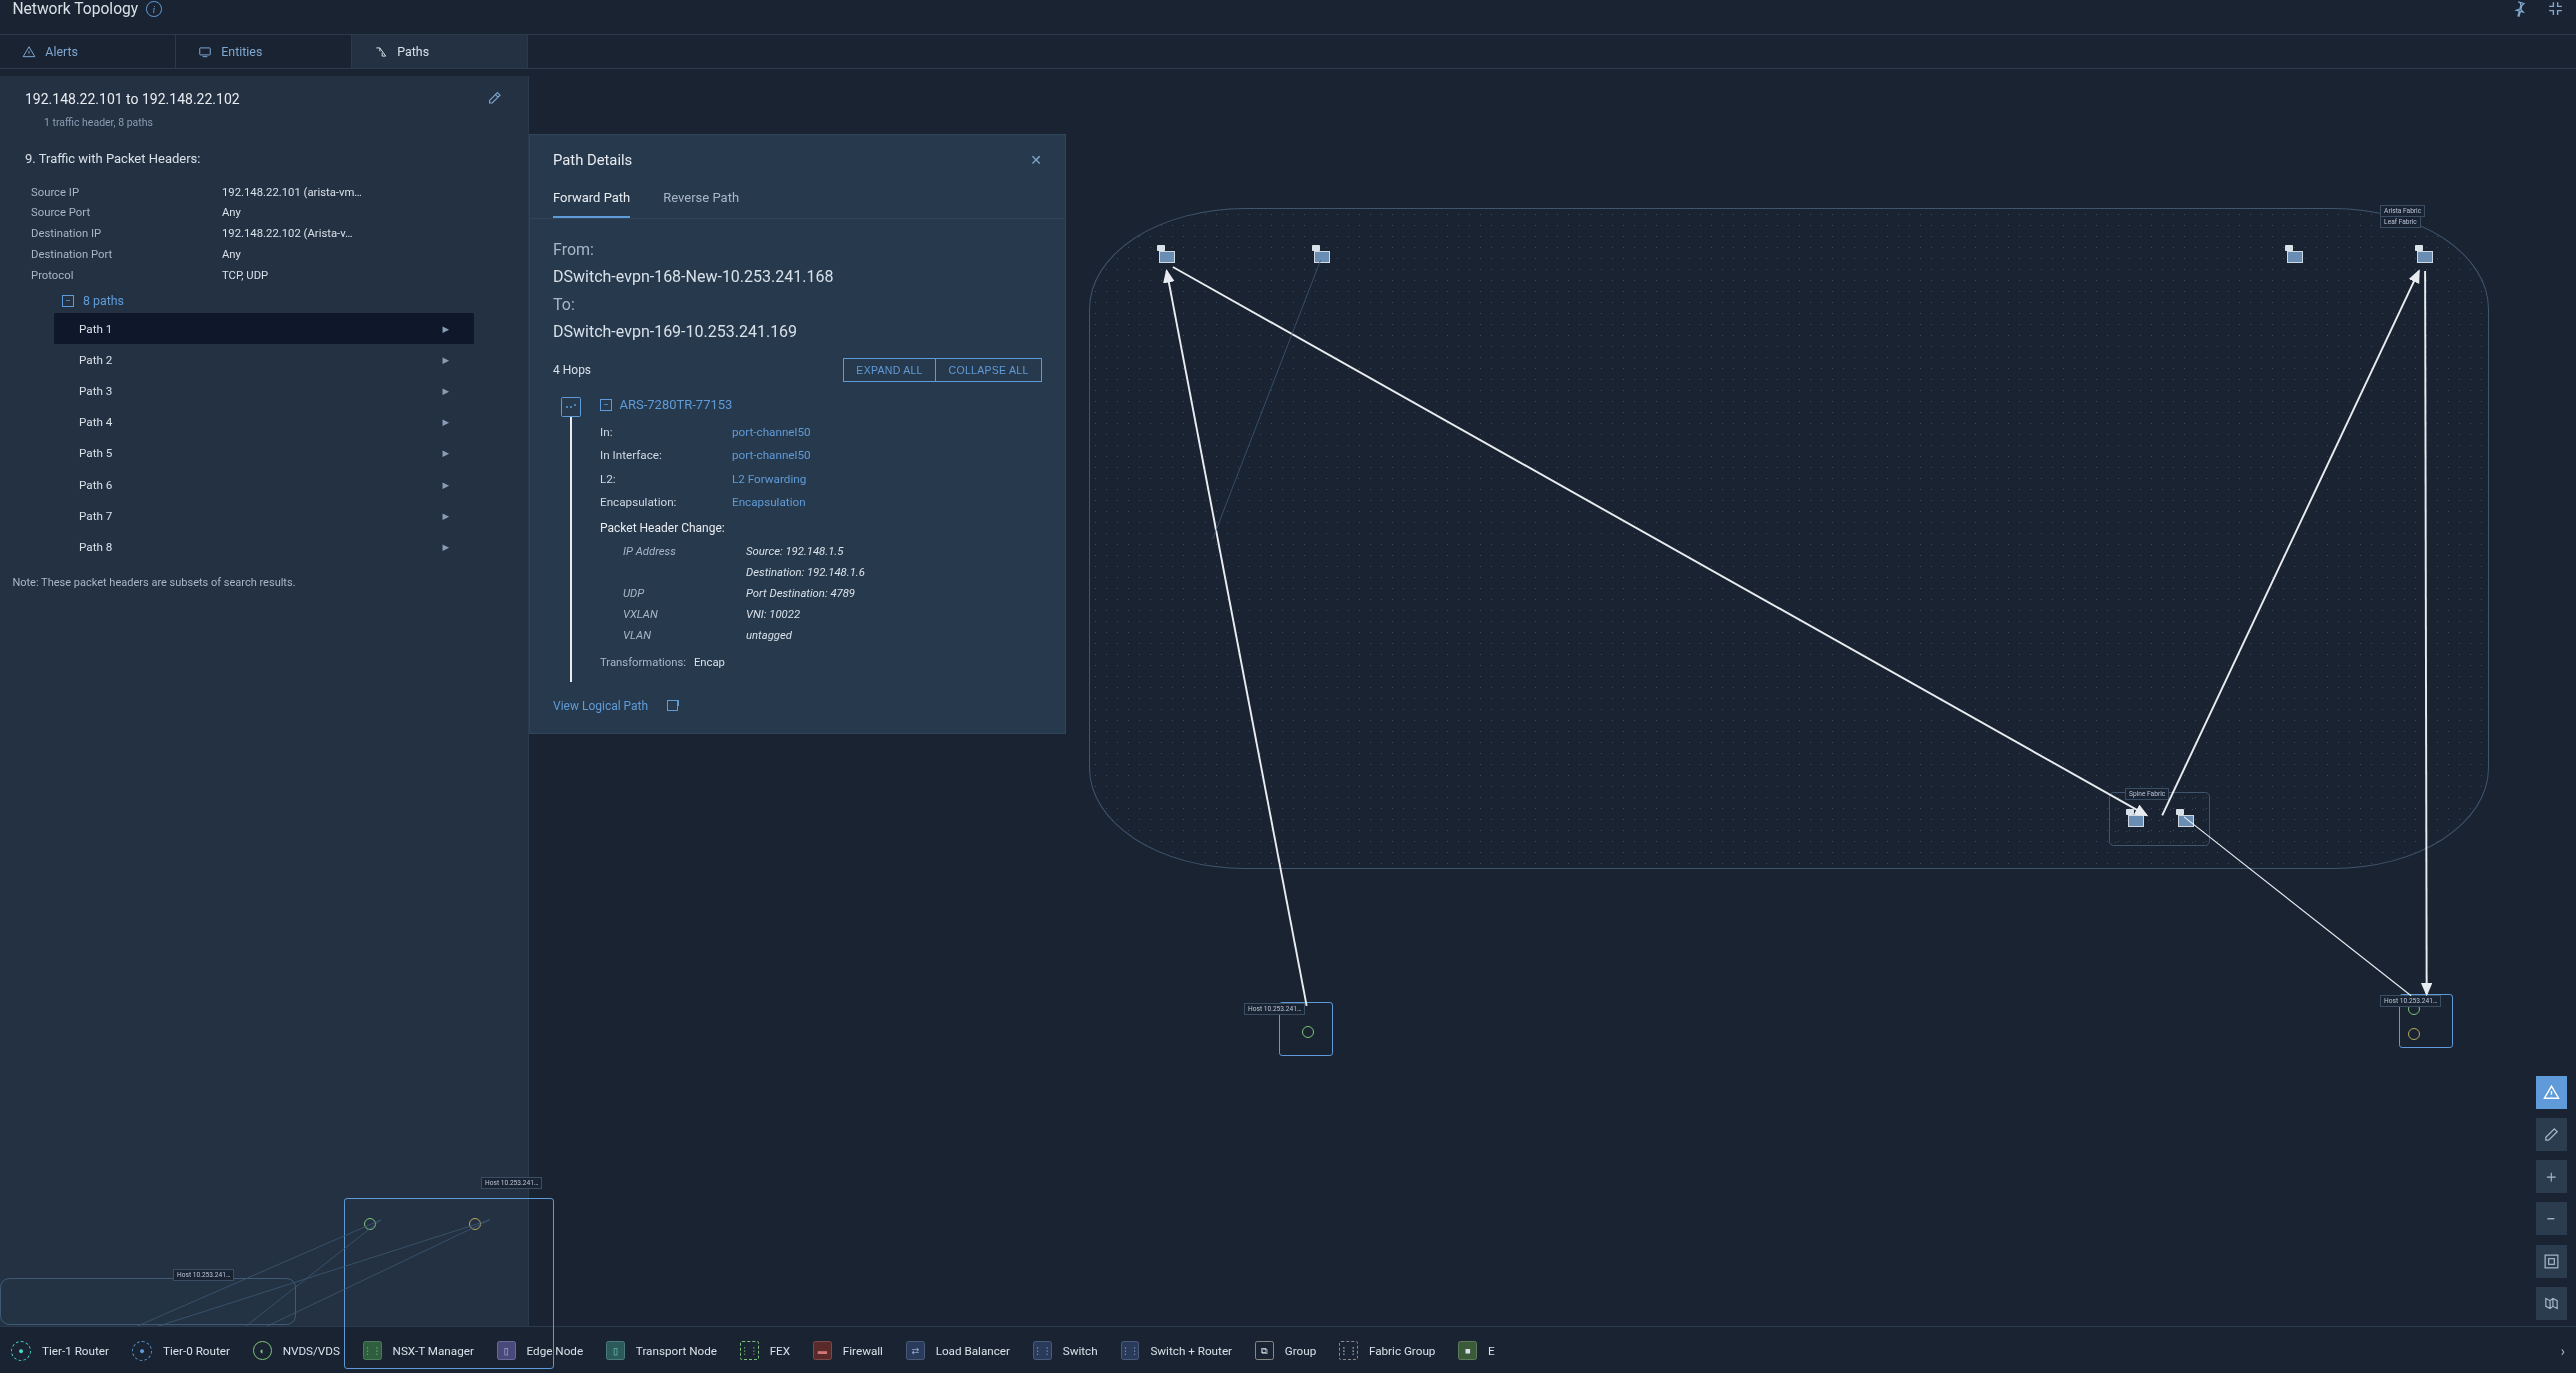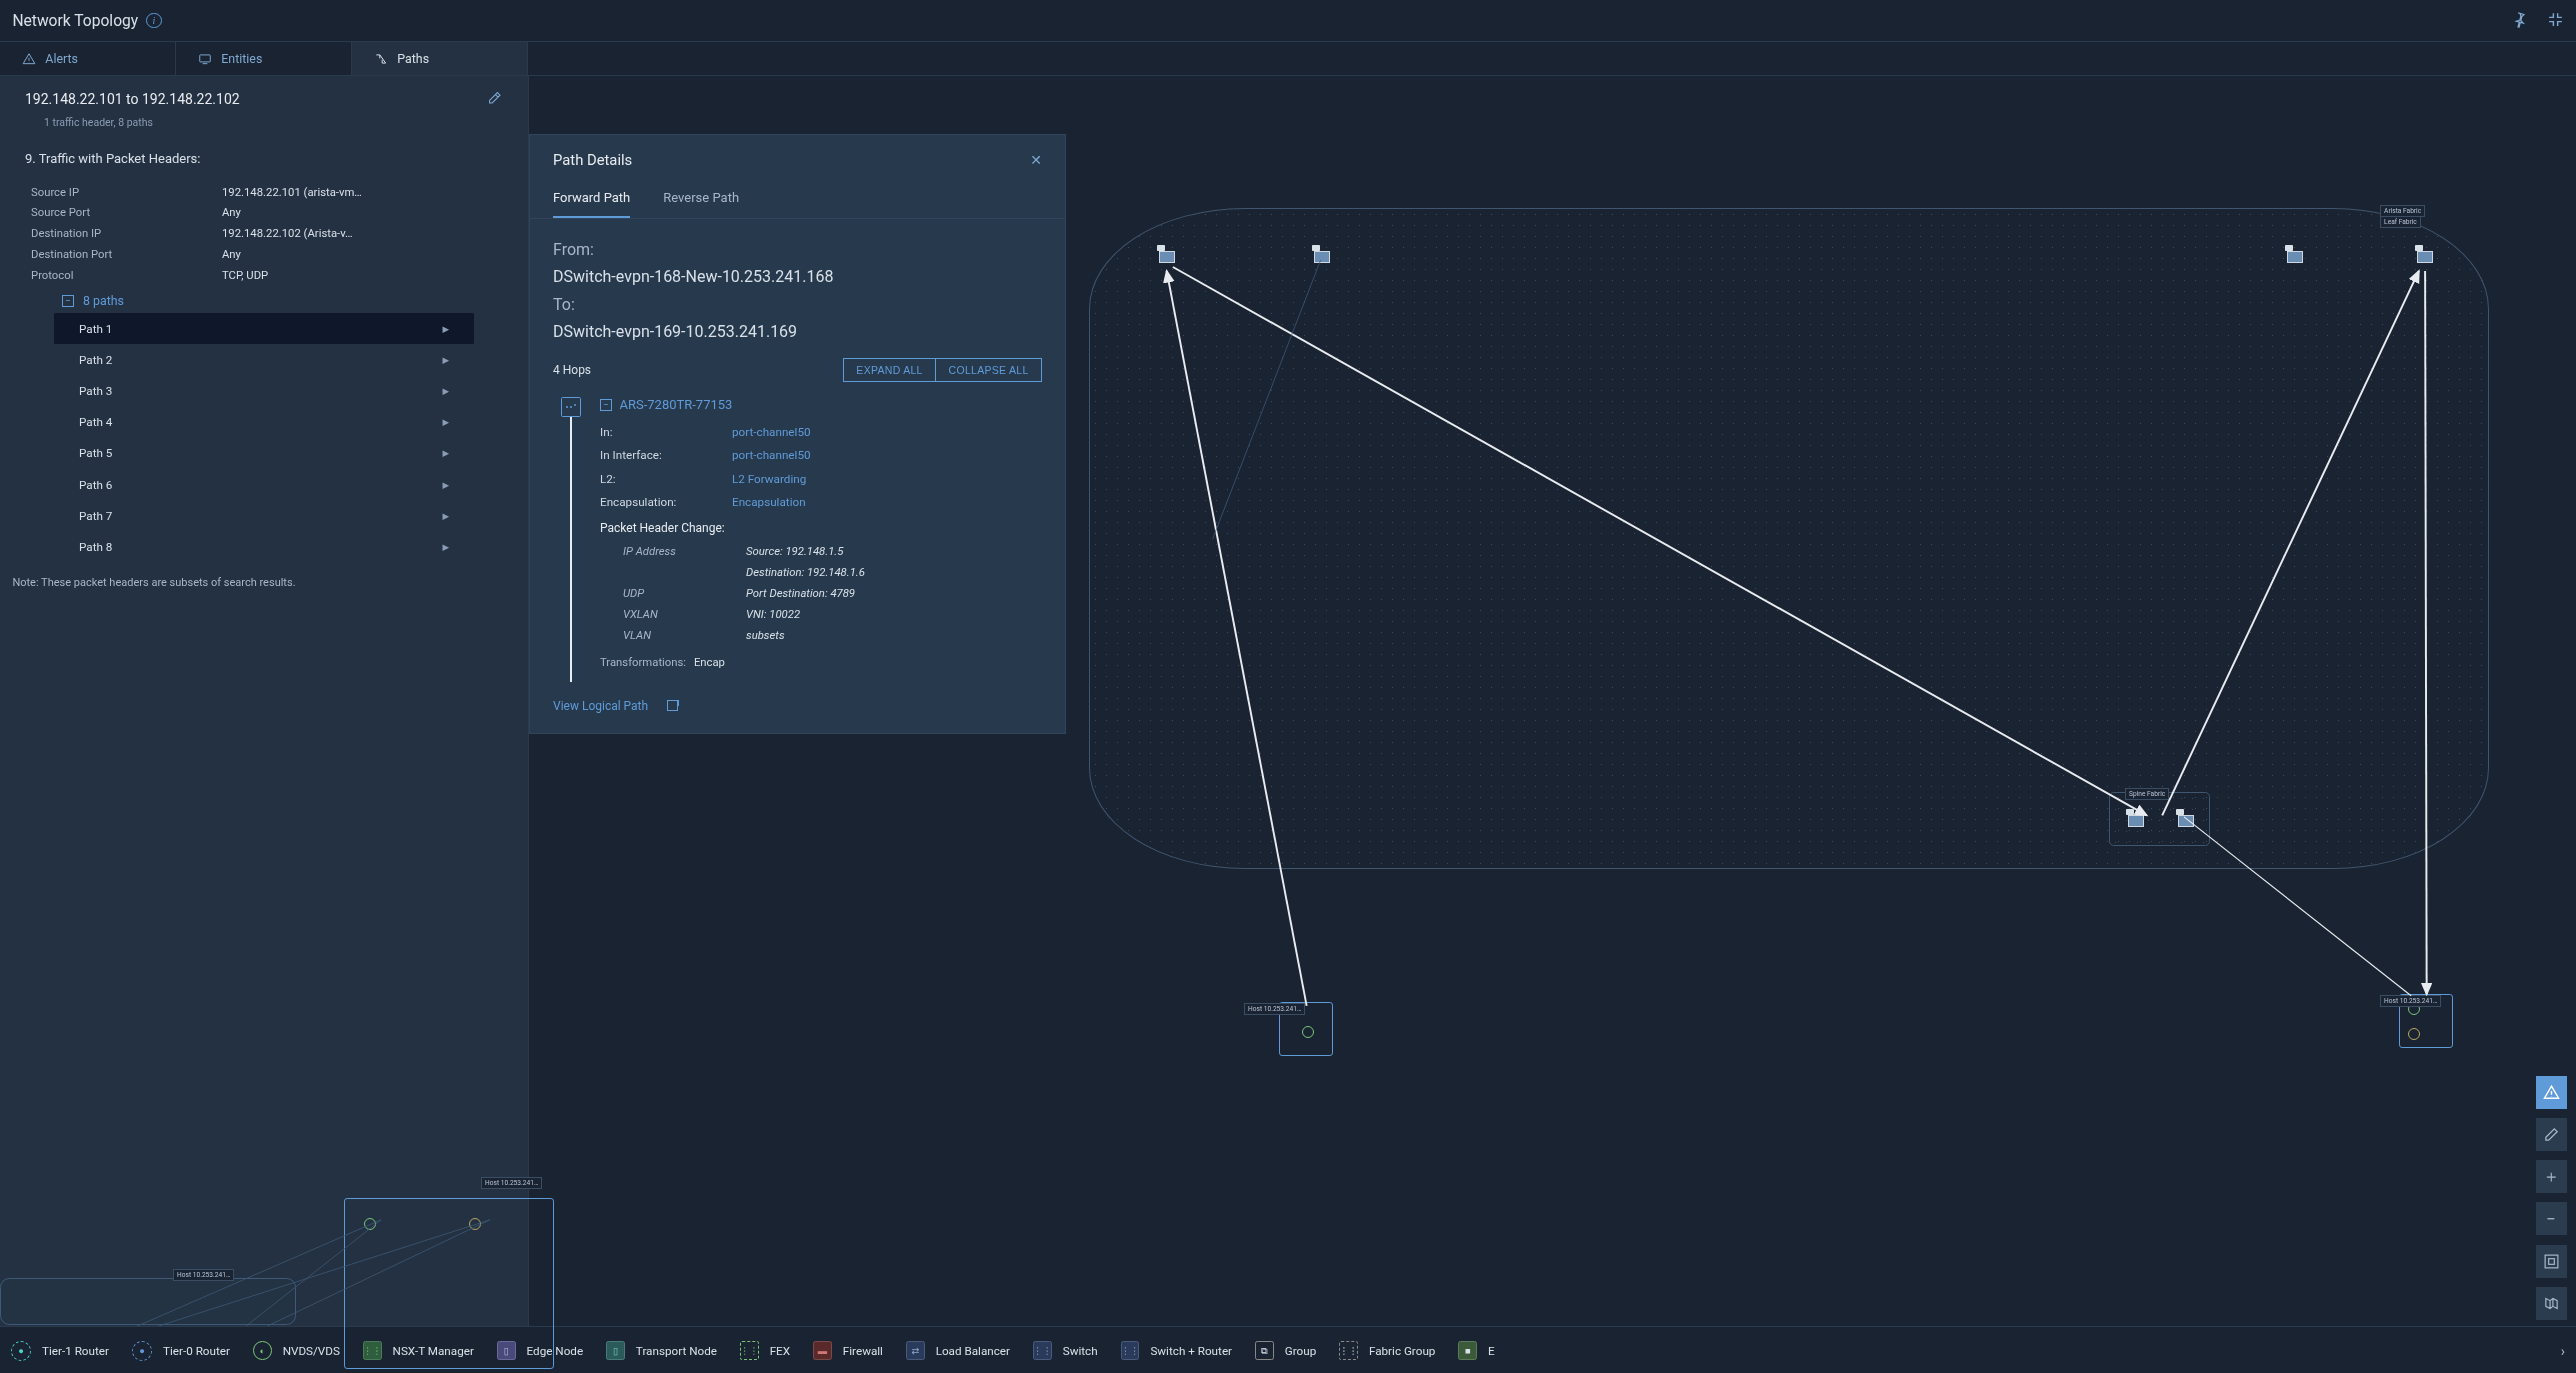--- a/index.html
+++ b/index.html
@@ -8,23 +8,23 @@
   color: #e8ecf0;
   font-family: -apple-system, 'Segoe UI', Roboto, sans-serif;
   font-size: 11px;
   width: 2576px;
   height: 1374px;
   overflow: hidden;
   position: relative;
 }
 
 .topbar {
-  height: 42px;
+  height: 35px;
   display: flex;
-  align-items: center;
+  align-items: flex-start;
   padding: 0 12.4px;
   border-bottom: 0.8px solid #2a3a4d;
 }
 .topbar .title { font-size: 15.6px; color: #d8e0e8; display: flex; align-items: center; gap: 7.8px; }
 .info-icon {
   width: 15.6px; height: 15.6px; border-radius: 50%;
   border: 1.2px solid #5f9bd8; color: #5f9bd8;
   display: inline-flex; align-items: center; justify-content: center;
   font-size: 10px; font-style: italic; font-family: serif;
 }
@@ -454,21 +454,21 @@
       <div class="pkt-row">
           <div class="k">UDP</div>
           <div class="v">Port Destination: 4789</div>
         </div>
       <div class="pkt-row">
           <div class="k">VXLAN</div>
           <div class="v">VNI: 10022</div>
         </div>
       <div class="pkt-row">
           <div class="k">VLAN</div>
-          <div class="v">subsets</div>
+          <div class="v">untagged</div>
         </div>
       <div class="trans-row">
           <div class="k">Transformations:</div>
           <div class="v">Encap</div>
         </div>
     </div>
     <div class="view-link">
       <span>View Logical Path</span>
       <span class="ext"></span>
     </div>

